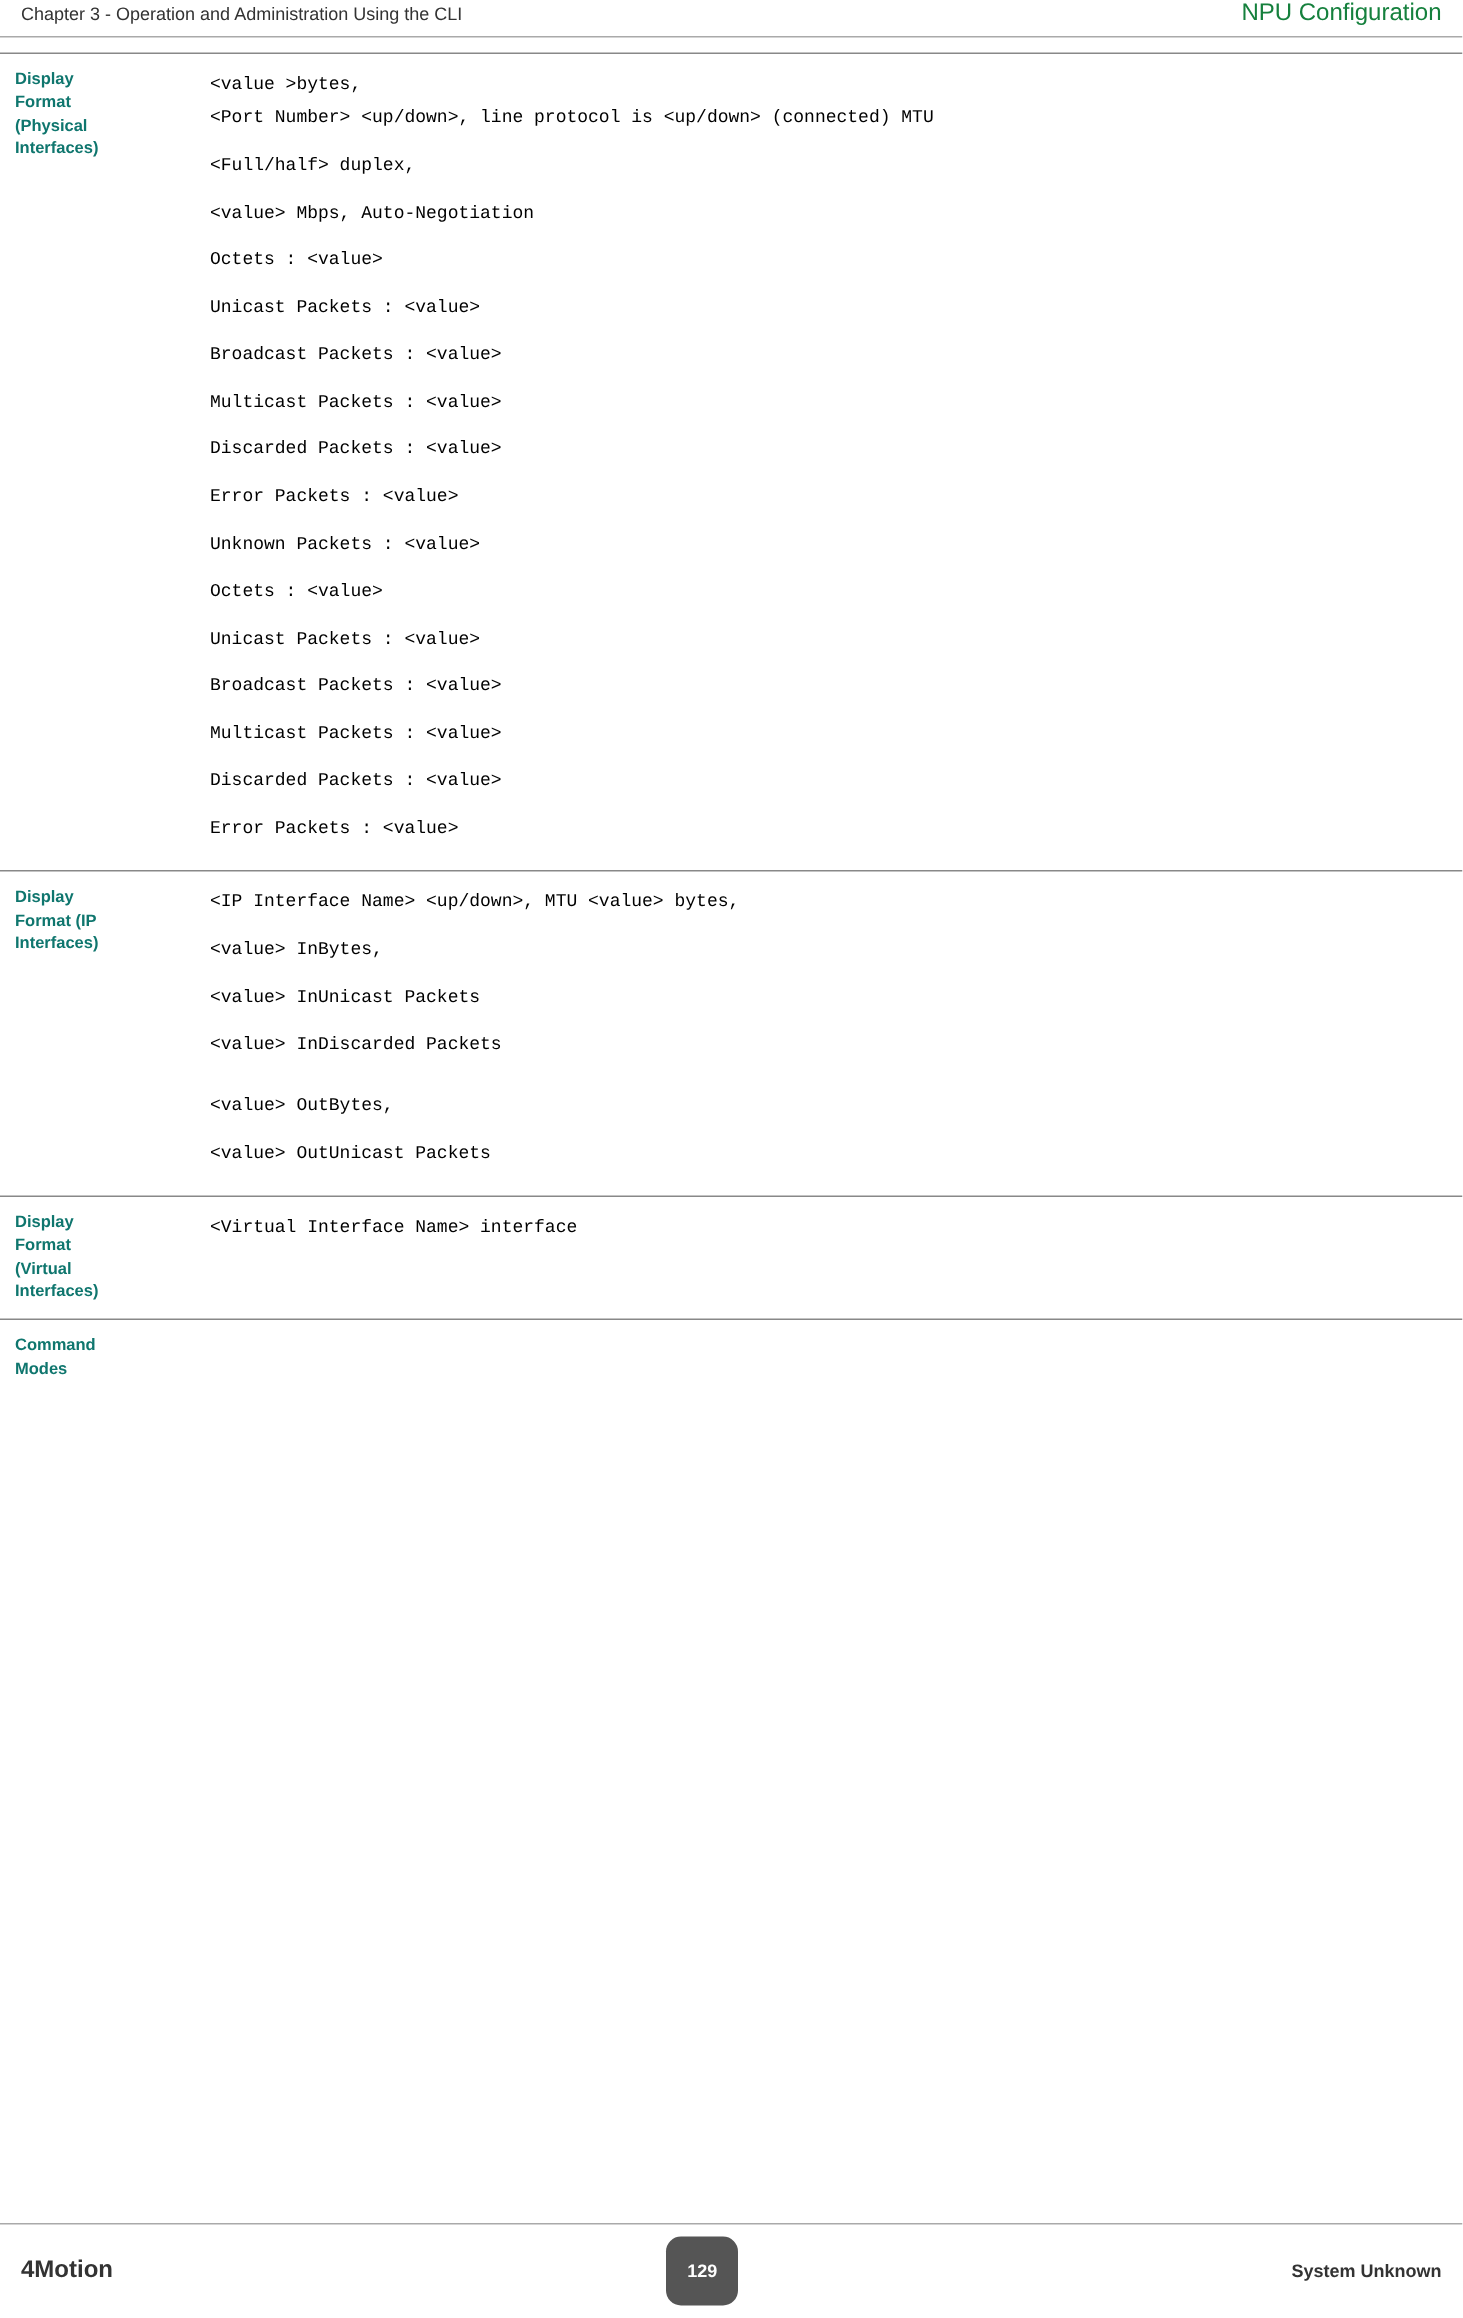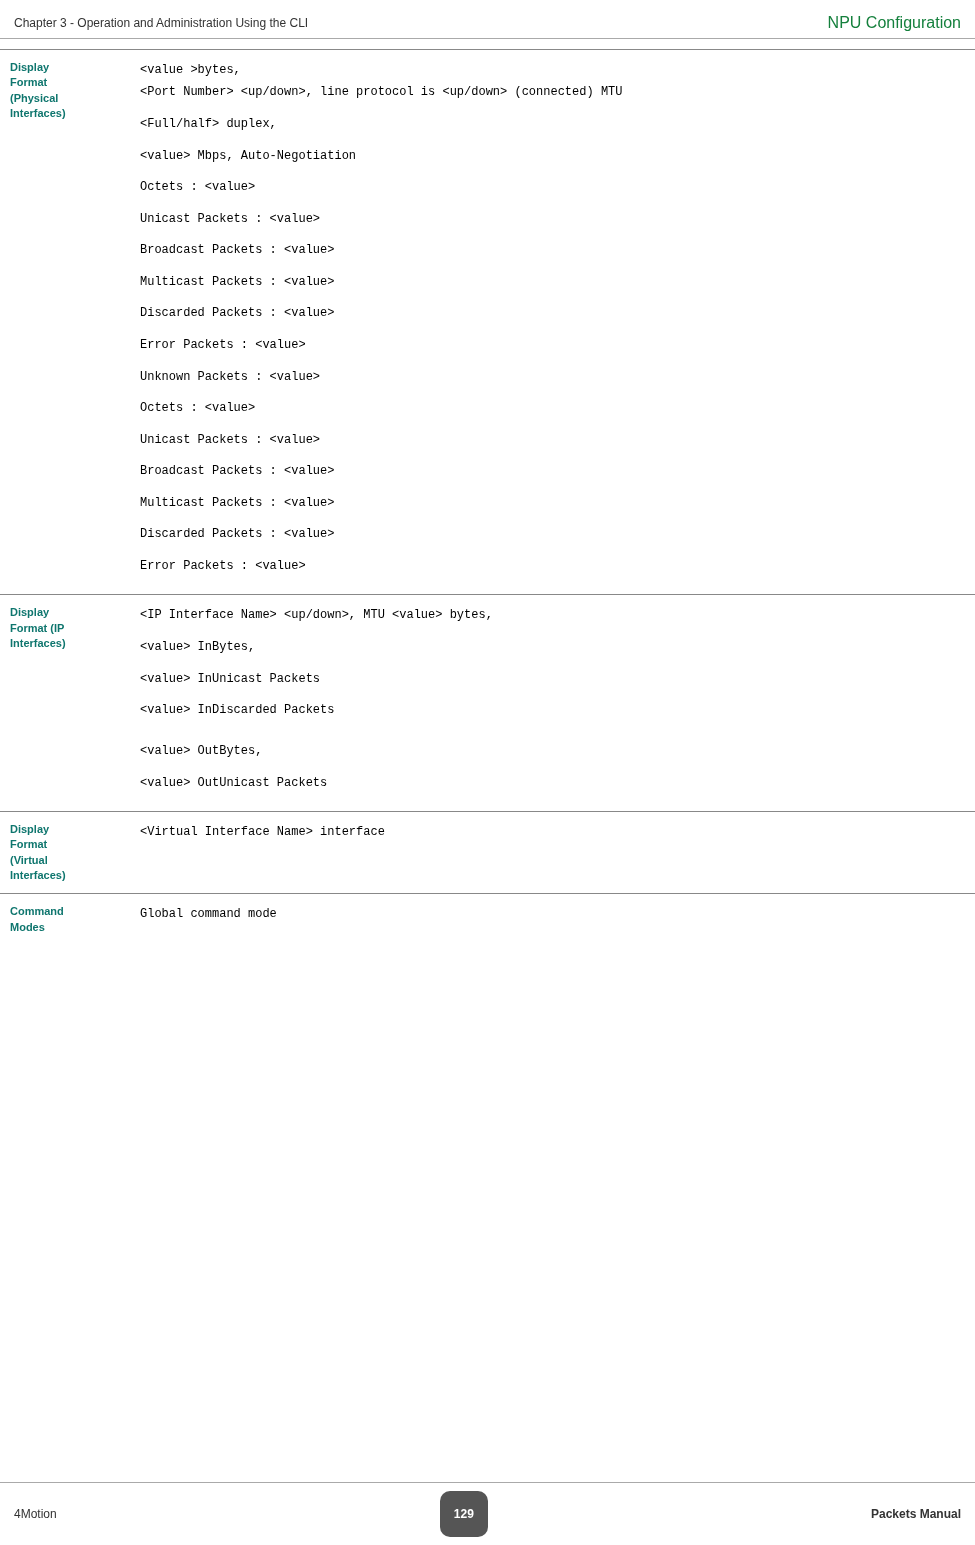--- a/index.html
+++ b/index.html
@@ -11,21 +11,21 @@
       width: 975px;
       min-height: 1545px;
       position: relative;
     }
 
     
     .page-header {
       display: flex;
       justify-content: space-between;
       align-items: center;
-      padding: 14px 14px 6px 14px;
+      padding: 0 14px 6px 14px;
       border-bottom: 1px solid #aaa;
       background: #fff;
     }
     .page-header .chapter-title {
       font-size: 12px;
       color: #333;
     }
     .page-header .section-title {
       font-size: 16px;
       color: #15803d;
@@ -72,23 +72,23 @@
       bottom: 0;
       left: 0;
       right: 0;
       display: flex;
       justify-content: space-between;
       align-items: center;
       padding: 8px 14px;
       border-top: 1px solid #aaa;
     }
     .page-footer .footer-left {
-      font-size: 12px;
+      font-size: 16px;
       color: #333;
-      font-weight: normal;
+      font-weight: bold;
     }
     .page-footer .footer-center {
       font-size: 12px;
       color: #fff;
       background: #555;
       border-radius: 10px;
       padding: 16px 14px;
       font-weight: bold;
     }
     .page-footer .footer-right {
@@ -163,24 +163,21 @@
       </div>
       <div class="doc-row">
         <div class="doc-row-label">Display<br>Format<br>(Virtual<br>Interfaces)</div>
         <div class="doc-row-content">
           <p>&lt;Virtual Interface Name&gt; interface</p>
           <p style="line-height: 0.6;">&nbsp;</p>
         </div>
       </div>
       <div class="doc-row">
         <div class="doc-row-label">Command<br>Modes</div>
-        <div class="doc-row-content">
-          <p>Global command mode</p>
-        </div>
       </div>
     </div>
 </div>
 
 <div class="page-footer">
   <span class="footer-left">4Motion</span>
   <span class="footer-center">129</span>
-  <span class="footer-right">Packets Manual</span>
+  <span class="footer-right">System Unknown</span>
 </div>
 
 </body></html>

